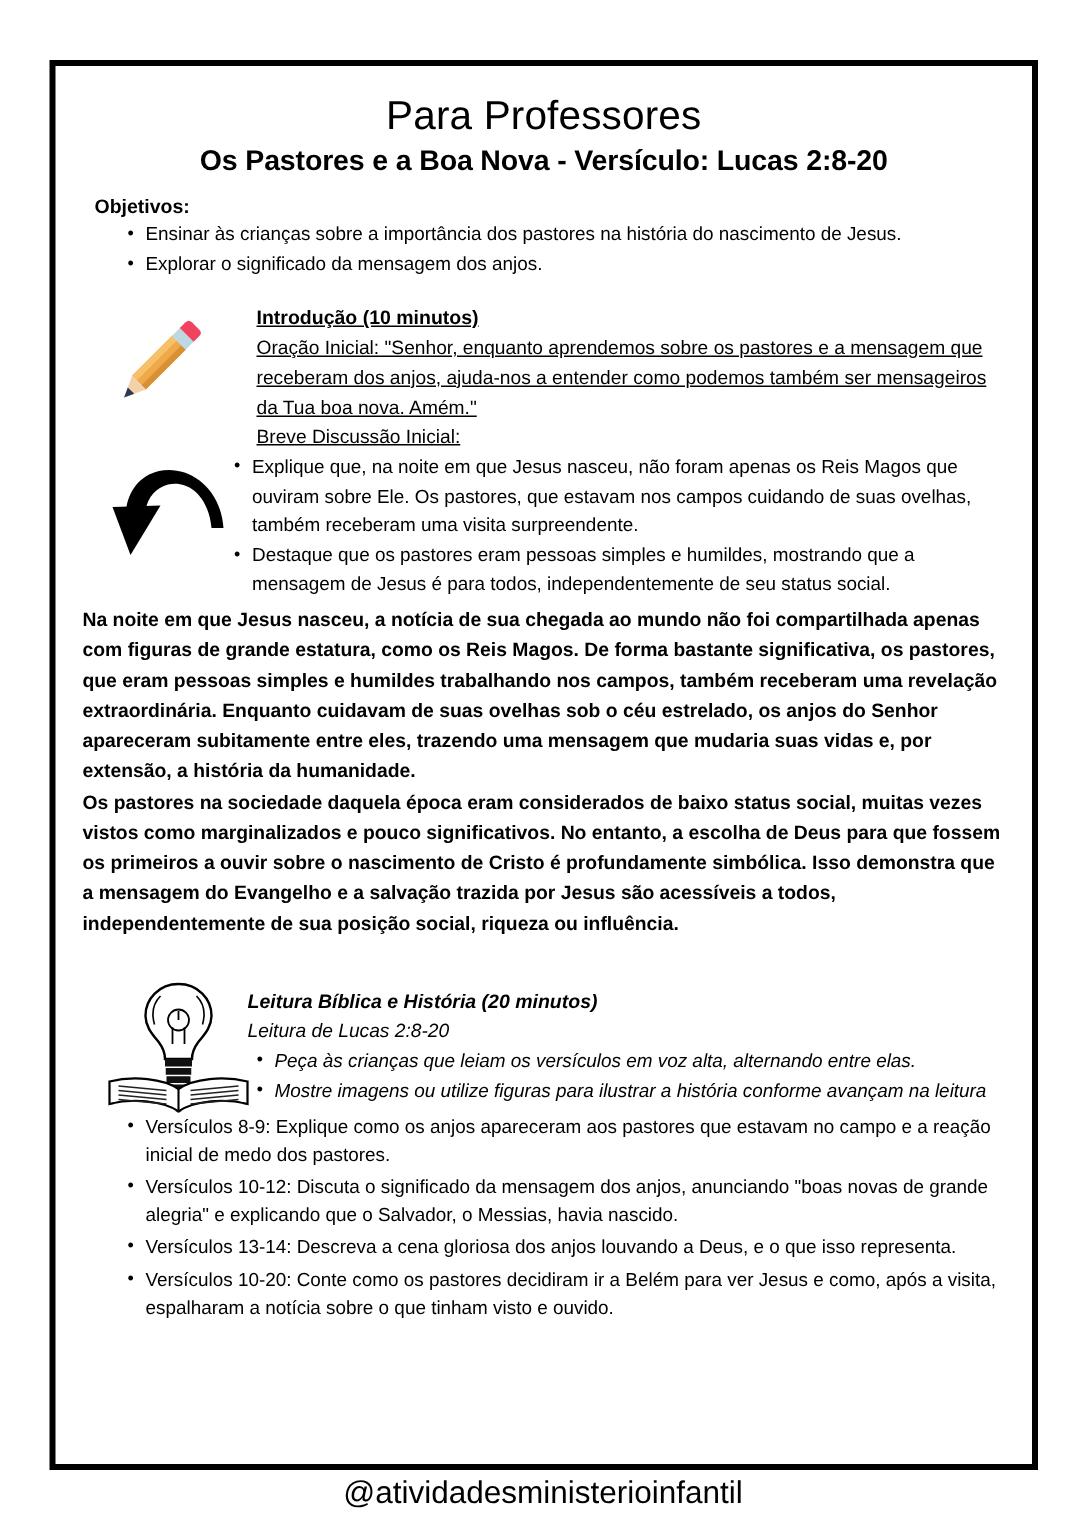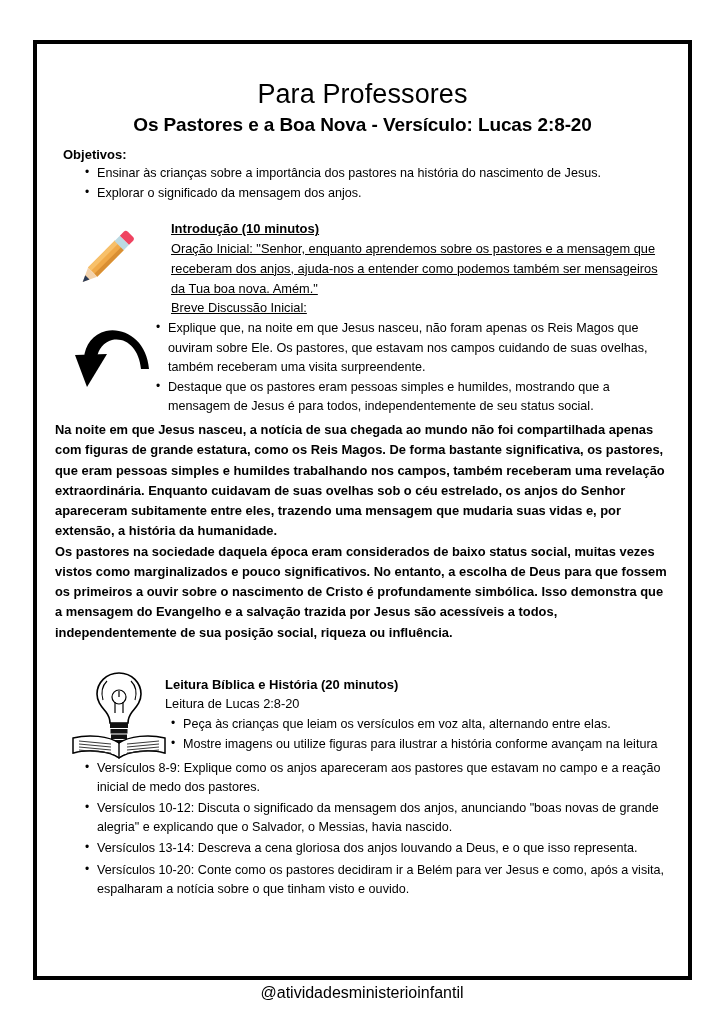--- a/index.html
+++ b/index.html
@@ -30,21 +30,21 @@
     top: 40px;
     width: 659px;
     height: 940px;
     border: 4px solid #000000;
     box-sizing: border-box;
     background: #ffffff;
   }
 
   .frame-inner {
     position: absolute;
-    left: 0; top: 17px;
+    left: 0; top: 0;
     width: 100%;
     height: 100%;
     box-sizing: border-box;
     padding: 12px 18px 0 18px;
   }
 
   
   .doc-title {
     text-align: center;
     font-size: 27px;
@@ -157,20 +157,21 @@
   .icon-lampbook {
     position: absolute;
     left: 14px;
     top: 0px;
     width: 100px;
     height: 92px;
   }
   .leitura-body {
     margin-left: 110px;
     padding-top: 8px;
+    font-style: italic;
   }
   .leitura-body ul.b {
     padding-left: 6px;
     margin-top: 1px;
   }
 
   
   .versiculos {
     margin-left: 8px;
   }
@@ -178,21 +179,21 @@
     margin-bottom: 2px;
   }
 
   
   .footer {
     position: absolute;
     left: 0;
     top: 984px;
     width: 724px;
     text-align: center;
-    font-size: 16px;
+    font-size: 21px;
     font-weight: 400;
     line-height: 1.1;
   }
 </style>
 </head>
 <body>
 
 <div class="page">
 
   <div class="frame">

